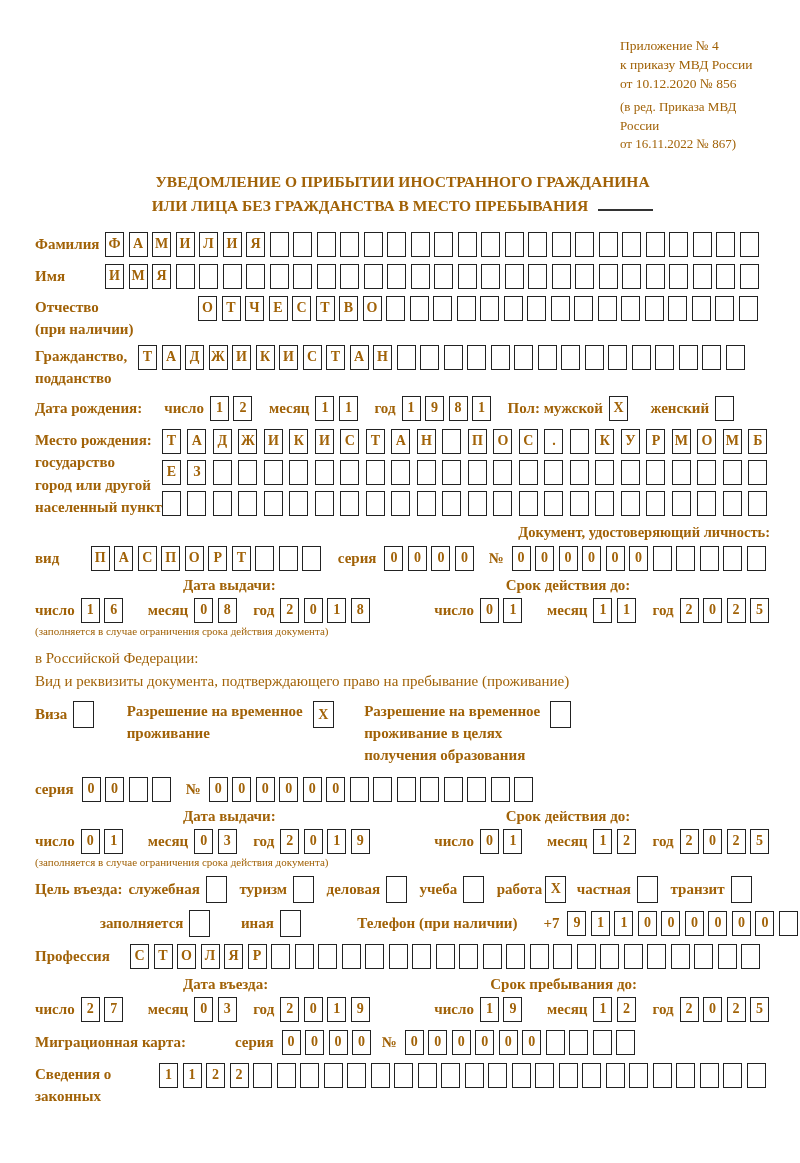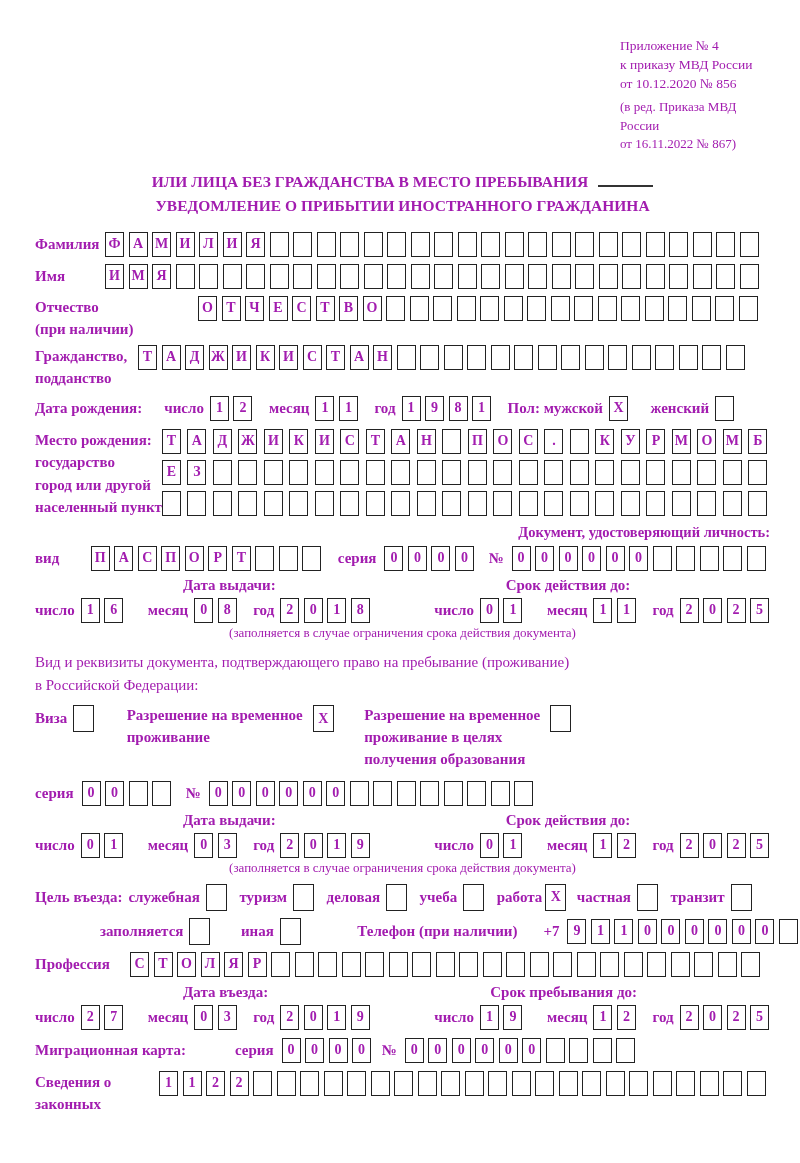--- a/index.html
+++ b/index.html
@@ -1,17 +1,17 @@
 <!DOCTYPE html>
 <html><head>
 <meta charset="utf-8">
 <style>
   html,body{margin:0;padding:0;background:#fff;}
   .page{
-    width:800px;height:1163px;background:#ffffff;color:#a21caf;
+    width:800px;height:1163px;background:#ffffff;color:#a16207;
     font-family:"Liberation Serif","DejaVu Serif",serif;
     position:relative;box-sizing:border-box;
     padding:36px 30px 0 35px;overflow:hidden;font-size:15px;
   }
   .annex{margin-left:585px;font-size:13.5px;line-height:1.42;}
   .edition{margin-left:585px;font-size:13px;line-height:1.42;margin-top:5px;}
   .forma{font-weight:bold;font-size:15px;text-align:right;margin-top:16px;letter-spacing:.5px;}
   .title{margin-top:16px;text-align:center;font-weight:bold;font-size:15.5px;line-height:1.55;}
   .title-underline{display:inline-block;width:55px;border-bottom:2px solid #333;margin-left:10px;vertical-align:baseline;height:14px;}
   .sec-head{margin-top:18px;font-weight:bold;font-size:14.6px;margin-left:28px;letter-spacing:.2px;}
@@ -23,43 +23,43 @@
     width:19px;height:25px;border:1.6px solid #222;box-sizing:border-box;
     display:inline-flex;align-items:center;justify-content:center;
     font-size:14px;margin-right:4.5px;background:#fff;flex:0 0 auto;
   }
   .boxes.sp .box{margin-right:6.5px;}
   .cb .box{width:21px;height:27px;}
   .mini-gap{margin-right:8px;}
   .grp-lbl{margin-right:6px;}
   .grp{margin-right:12px;display:inline-flex;align-items:center;}
   .center-lbl{text-align:left;line-height:1.45;}
-  .caption{font-size:13px;text-align:center;margin-top:2px;}
+  .caption{font-size:11px;text-align:left;margin-top:2px;}
   .plain{margin-top:10px;line-height:1.55;}
   .label-col{line-height:1.5;}
   .boxrow{display:flex;margin-bottom:6px;}
 </style>
 </head>
 <body>
 
 <div class="page">
 
   <div class="annex">
     <div>Приложение № 4</div>
     <div>к приказу МВД России</div>
     <div>от 10.12.2020 № 856</div>
   </div>
   <div class="edition">
     <div>(в ред. Приказа МВД России</div>
     <div>от 16.11.2022 № 867)</div>
   </div>
 
   <div class="title">
+    <div>УВЕДОМЛЕНИЕ О ПРИБЫТИИ ИНОСТРАННОГО ГРАЖДАНИНА</div>
     <div><span>ИЛИ ЛИЦА БЕЗ ГРАЖДАНСТВА В МЕСТО ПРЕБЫВАНИЯ</span><span class="title-underline"></span></div>
-    <div>УВЕДОМЛЕНИЕ О ПРИБЫТИИ ИНОСТРАННОГО ГРАЖДАНИНА</div>
   </div>
 
 
   <div class="frow" style="margin-top:14px">
     <span class="lbl" style="width:70px">Фамилия</span>
     <span class="boxes">
         <span class="box">Ф</span>
         <span class="box">А</span>
         <span class="box">М</span>
         <span class="box">И</span>
@@ -409,22 +409,22 @@
           <span class="box">0</span>
           <span class="box">2</span>
           <span class="box">5</span>
         </span>
       </span>
   </div>
 
   <div class="caption">(заполняется в случае ограничения срока действия документа)</div>
 
   <div class="plain">
+    <div>в Российской Федерации:</div>
     <div>Вид и реквизиты документа, подтверждающего право на пребывание (проживание)</div>
-    <div>в Российской Федерации:</div>
   </div>
 
   <div class="frow top" style="margin-top:8px">
     <span class="grp cb">
         <span class="grp-lbl">Виза</span>
         <span class="boxes">
           <span class="box"></span>
         </span>
       </span>
     <span class="grp cb top" style="margin-left:16px;align-items:flex-start">

